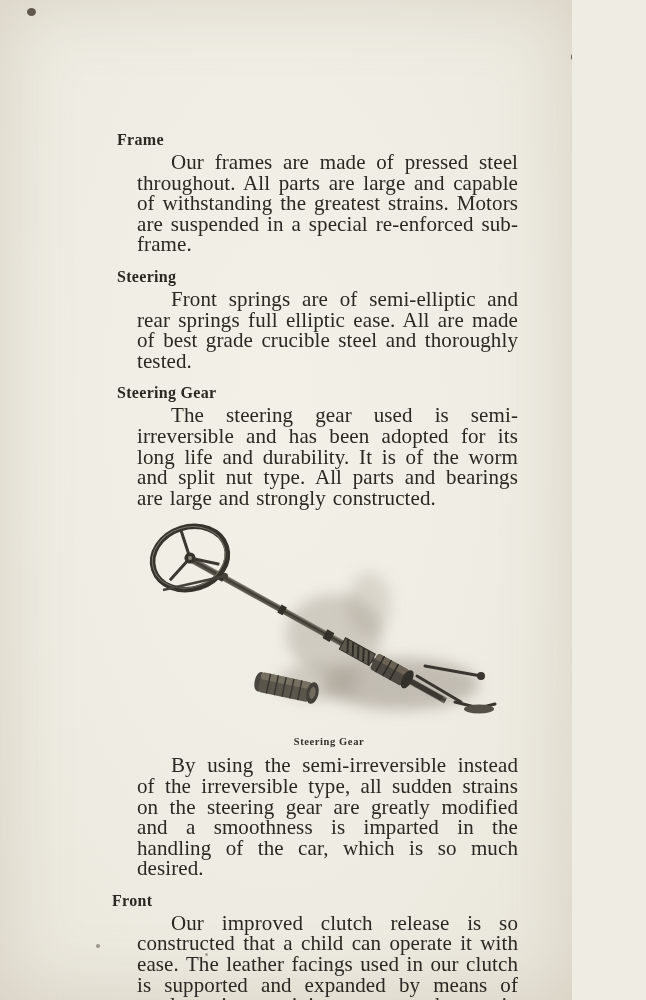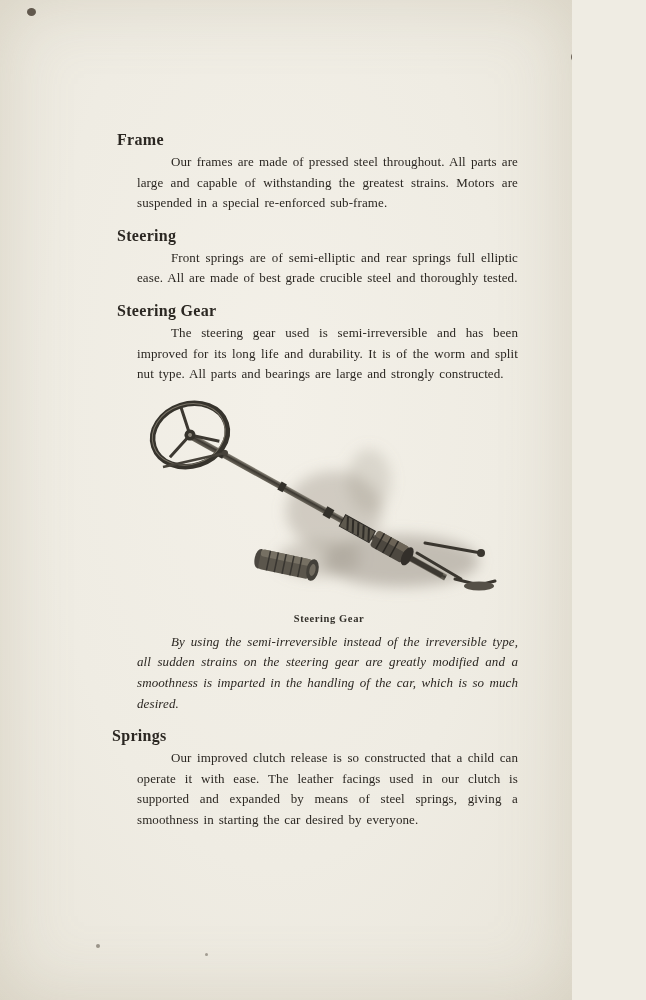--- a/index.html
+++ b/index.html
@@ -25,21 +25,21 @@
   }
   h2.sec-head {
     font-size: 16px;
     font-weight: bold;
     margin: 13px 0 3px 0;
     letter-spacing: 0.3px;
   }
   p.body-par {
     margin: 0 0 6px 20px;
     width: 381px;
-    font-size: 13px;
+    font-size: 21px;
     line-height: 20.6px;
     text-align: justify;
     text-indent: 34px;
     word-spacing: 1.5px;
     letter-spacing: 0.1px;
   }
   figure.fig {
     margin: 8px 0 2px 12px;
     width: 400px;
     text-align: center;
@@ -76,21 +76,21 @@
       <p class="body-par">Our frames are made of pressed steel throughout.  All parts are large and capable of withstanding the greatest strains.  Motors are suspended in a special re-enforced sub-frame.</p>
     </section>
 
     <section>
       <h2 class="sec-head">Steering</h2>
       <p class="body-par">Front springs are of semi-elliptic and rear springs full elliptic ease.  All are made of best grade crucible steel and thoroughly tested.</p>
     </section>
 
     <section>
       <h2 class="sec-head">Steering Gear</h2>
-      <p class="body-par">The steering gear used is semi-irreversible and has been improved for its long life and durability.  It is of the worm and split nut type.  All parts and bearings are large and strongly constructed.</p>
+      <p class="body-par">The steering gear used is semi-irreversible and has been adopted for its long life and durability.  It is of the worm and split nut type.  All parts and bearings are large and strongly constructed.</p>
     </section>
 
     <figure class="fig">
       <svg viewBox="0 0 400 220" width="400" height="220" role="img">
         <defs>
           <filter id="soft" x="-60%" y="-60%" width="220%" height="220%">
             <feGaussianBlur stdDeviation="7"></feGaussianBlur>
           </filter>
           <linearGradient id="shaftg" x1="0" y1="0" x2="0" y2="1">
             <stop offset="0" stop-color="#8d887c"></stop>
@@ -147,21 +147,21 @@
           <circle r="5.5" fill="#36332c"></circle>
           <circle r="2" fill="#8b857a"></circle>
         </g>
 
         <path d="M34,74 L96,60" stroke="#46423a" stroke-width="2.5" fill="none"></path>
         <circle cx="96" cy="60" r="3" fill="#46423a"></circle>
       </svg>
       <figcaption class="fig-cap">Steering Gear</figcaption>
     </figure>
 
-    <p class="body-par" style="margin-top:8px;font-style:italic;">By using the semi-irreversible instead of the irreversible type, all sudden strains on the steering gear are greatly modified and a smoothness is imparted in the handling of the car, which is so much desired.</p>
+    <p class="body-par" style="margin-top:8px;">By using the semi-irreversible instead of the irreversible type, all sudden strains on the steering gear are greatly modified and a smoothness is imparted in the handling of the car, which is so much desired.</p>
 
     <section>
-      <h2 class="sec-head" style="margin-left:-5px;">Springs</h2>
+      <h2 class="sec-head" style="margin-left:-5px;">Front</h2>
       <p class="body-par">Our improved clutch release is so constructed that a child can operate it with ease.  The leather facings used in our clutch is supported and expanded by means of steel springs, giving a smoothness in starting the car desired by everyone.</p>
     </section>
 
   </div>
 </div>
 
 </body></html>

